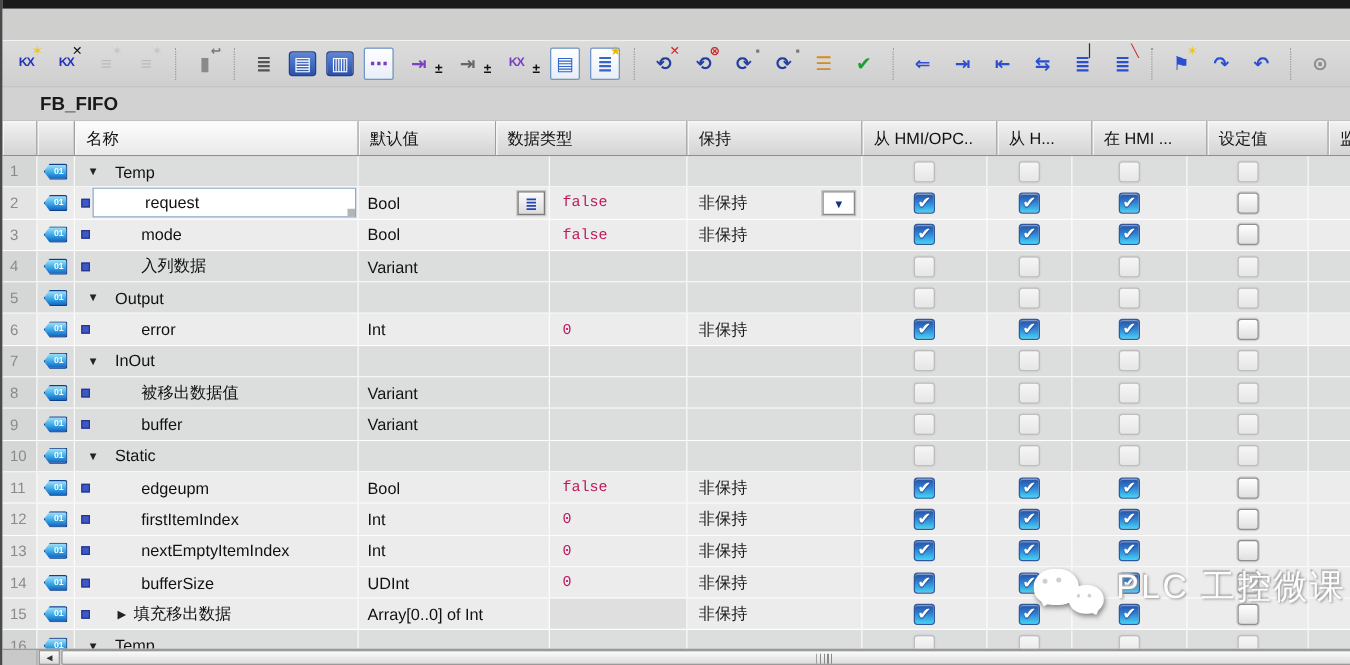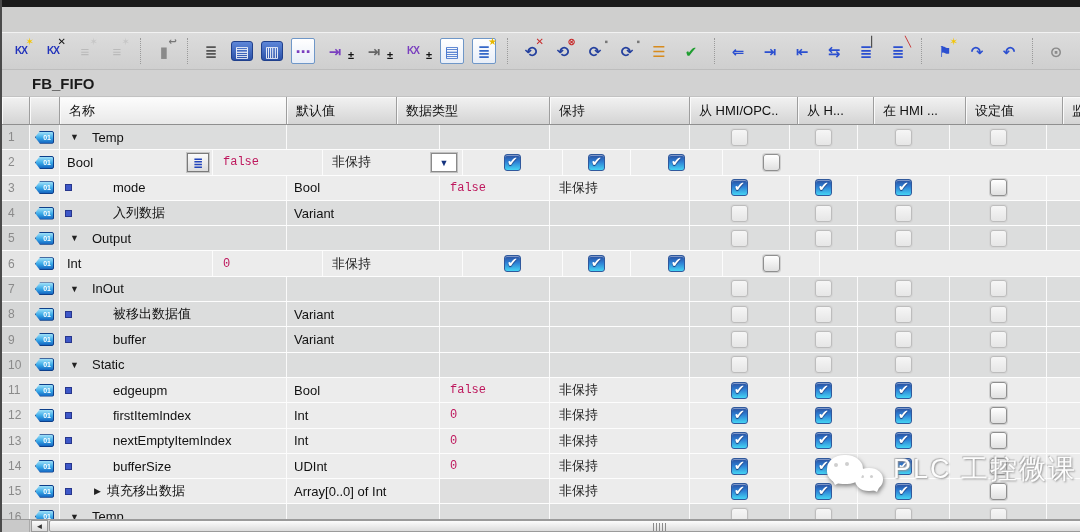--- a/index.html
+++ b/index.html
@@ -280,20 +280,27 @@
           </div>
           <div class="cell c-mon"></div>
         </div>
         <div class="row light">
           <div class="cell c-num">2</div>
           <div class="cell c-icon">
             <span class="varicon">
               <span>01</span>
             </span>
           </div>
+          <div class="cell c-name">
+            <span class="marker"></span>
+            <div class="editbox">
+              <span class="txt">request</span>
+              <span class="grip"></span>
+            </div>
+          </div>
           <div class="cell c-type">
             <span>Bool</span>
             <div class="typebtn">≣</div>
           </div>
           <div class="cell c-def">false</div>
           <div class="cell c-ret">
             <span>非保持</span>
             <div class="retdrop">▼</div>
           </div>
           <div class="cell c-cb c-cb1">
@@ -405,20 +412,24 @@
             <span class="cb dis"></span>
           </div>
           <div class="cell c-mon"></div>
         </div>
         <div class="row light">
           <div class="cell c-num">6</div>
           <div class="cell c-icon">
             <span class="varicon">
               <span>01</span>
             </span>
+          </div>
+          <div class="cell c-name">
+            <span class="marker"></span>
+            <span class="mem-label">error</span>
           </div>
           <div class="cell c-type">
             <span>Int</span>
           </div>
           <div class="cell c-def">0</div>
           <div class="cell c-ret">
             <span>非保持</span>
           </div>
           <div class="cell c-cb c-cb1">
             <span class="cb checked"></span>

